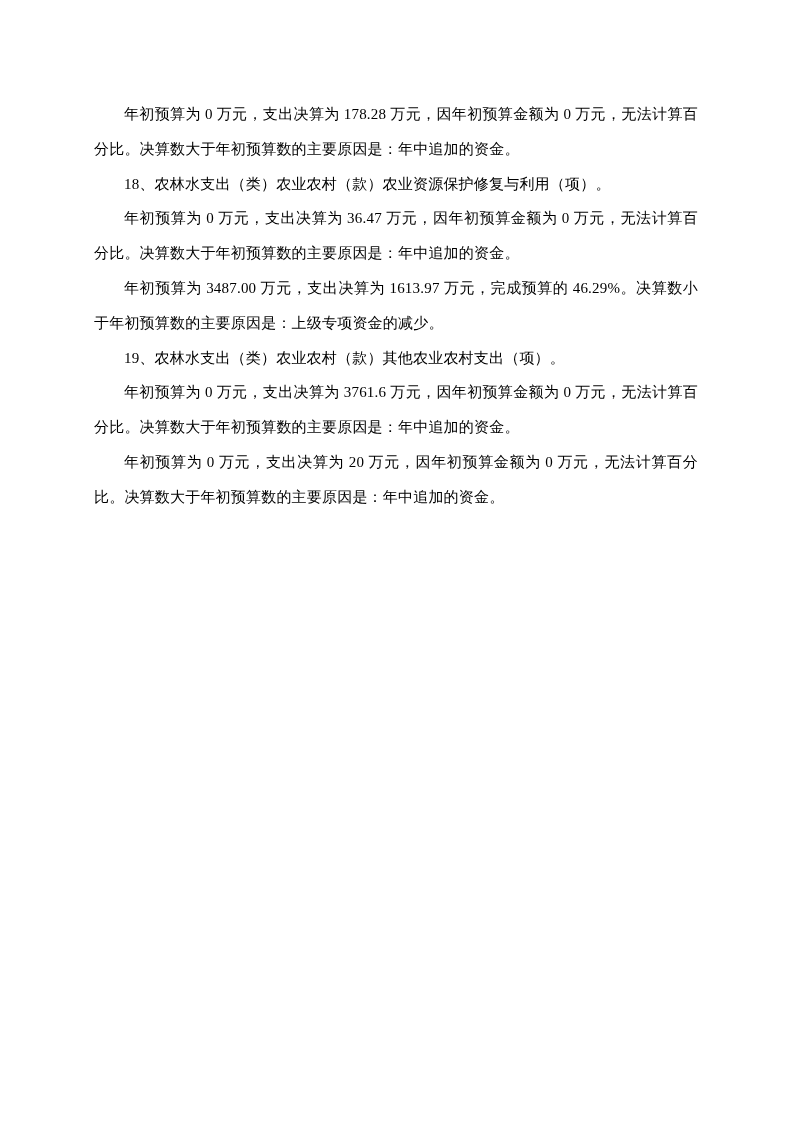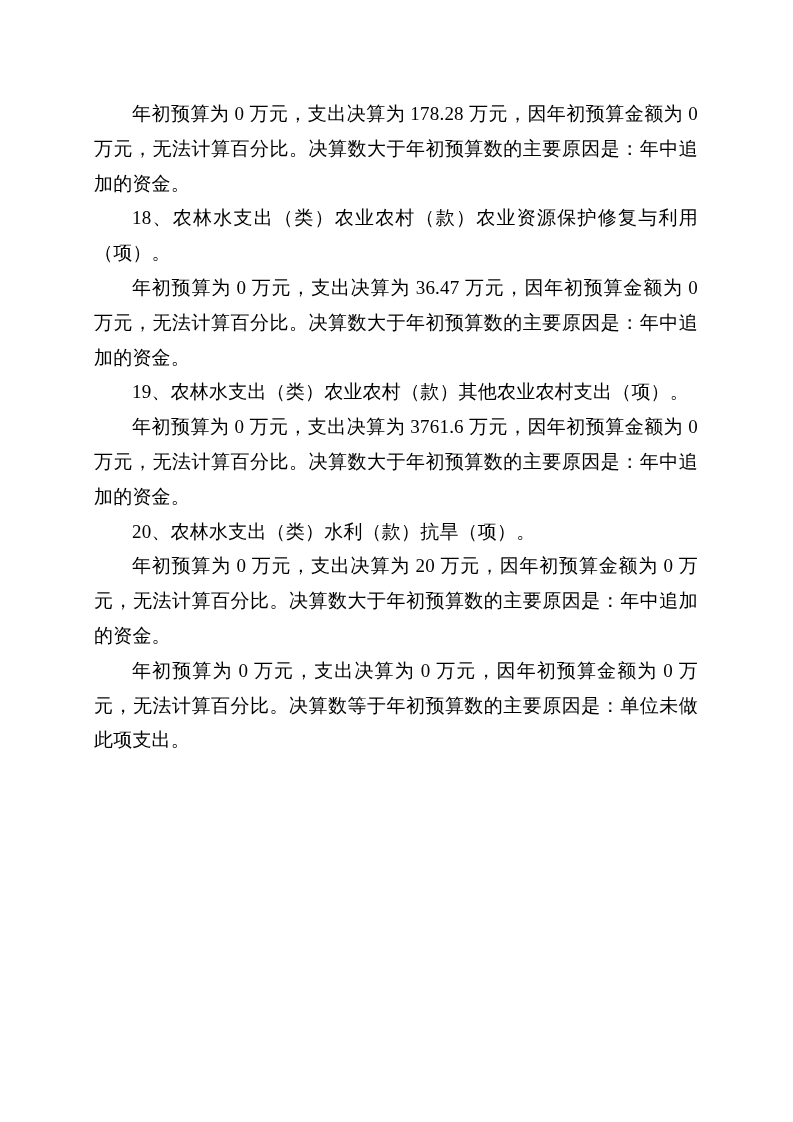--- a/index.html
+++ b/index.html
@@ -13,36 +13,35 @@
     height: 1122px;
     background: #ffffff;
     box-sizing: border-box;
     padding: 97px 95px 0 94px;
     overflow: hidden;
   }
   .doc-body p {
     margin: 0;
     padding: 0;
     font-family: "Liberation Serif", "DejaVu Serif", serif;
-    font-size: 19px;
+    font-size: 15px;
     line-height: 34.8px;
     color: #000000;
     text-align: justify;
     text-justify: inter-character;
     text-indent: 2em;
     letter-spacing: 0.2px;
   }
 </style>
 </head>
 <body>
 
 <div class="page">
   <div class="doc-body">
     <p>年初预算为 0 万元，支出决算为 178.28 万元，因年初预算金额为 0 万元，无法计算百分比。决算数大于年初预算数的主要原因是：年中追加的资金。</p>
     <p>18、农林水支出（类）农业农村（款）农业资源保护修复与利用（项）。</p>
     <p>年初预算为 0 万元，支出决算为 36.47 万元，因年初预算金额为 0 万元，无法计算百分比。决算数大于年初预算数的主要原因是：年中追加的资金。</p>
+    <p>年初预算为 3487.00 万元，支出决算为 1613.97 万元，完成预算的 46.29%。决算数小于年初预算数的主要原因是：上级专项资金的减少。</p>
     <p>19、农林水支出（类）农业农村（款）其他农业农村支出（项）。</p>
     <p>年初预算为 0 万元，支出决算为 3761.6 万元，因年初预算金额为 0 万元，无法计算百分比。决算数大于年初预算数的主要原因是：年中追加的资金。</p>
-    <p>20、农林水支出（类）水利（款）抗旱（项）。</p>
     <p>年初预算为 0 万元，支出决算为 20 万元，因年初预算金额为 0 万元，无法计算百分比。决算数大于年初预算数的主要原因是：年中追加的资金。</p>
-    <p>年初预算为 0 万元，支出决算为 0 万元，因年初预算金额为 0 万元，无法计算百分比。决算数等于年初预算数的主要原因是：单位未做此项支出。</p>
   </div>
 </div>
 
 </body></html>

